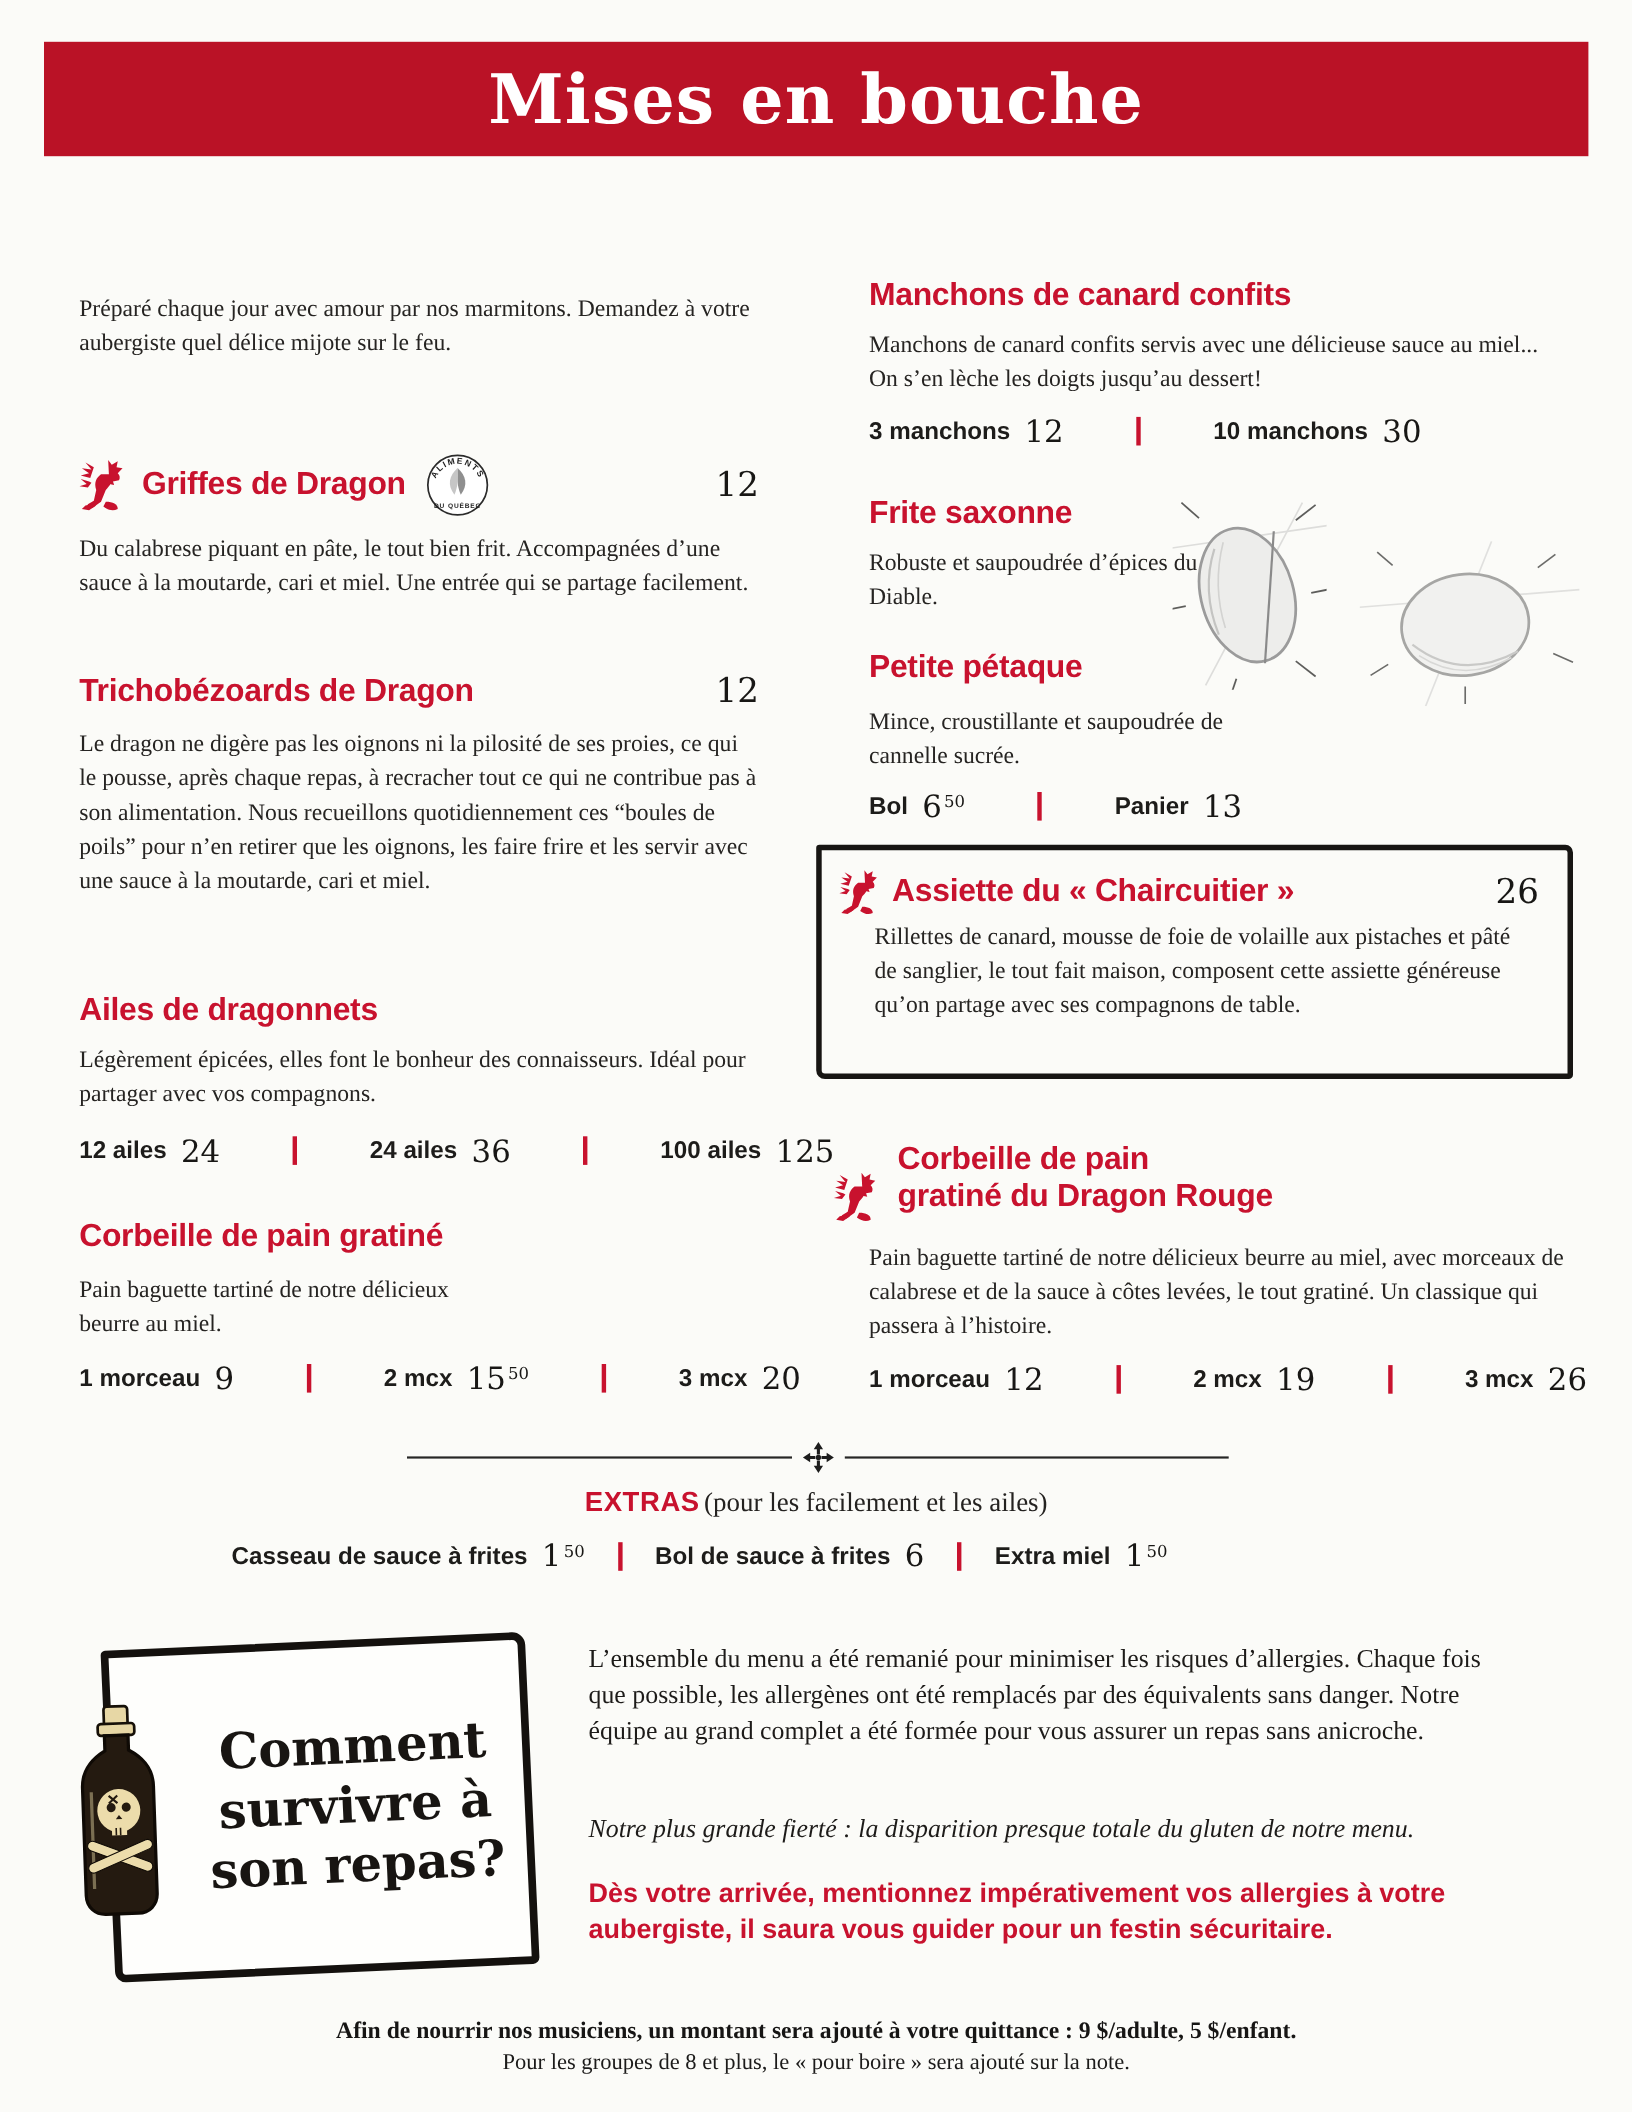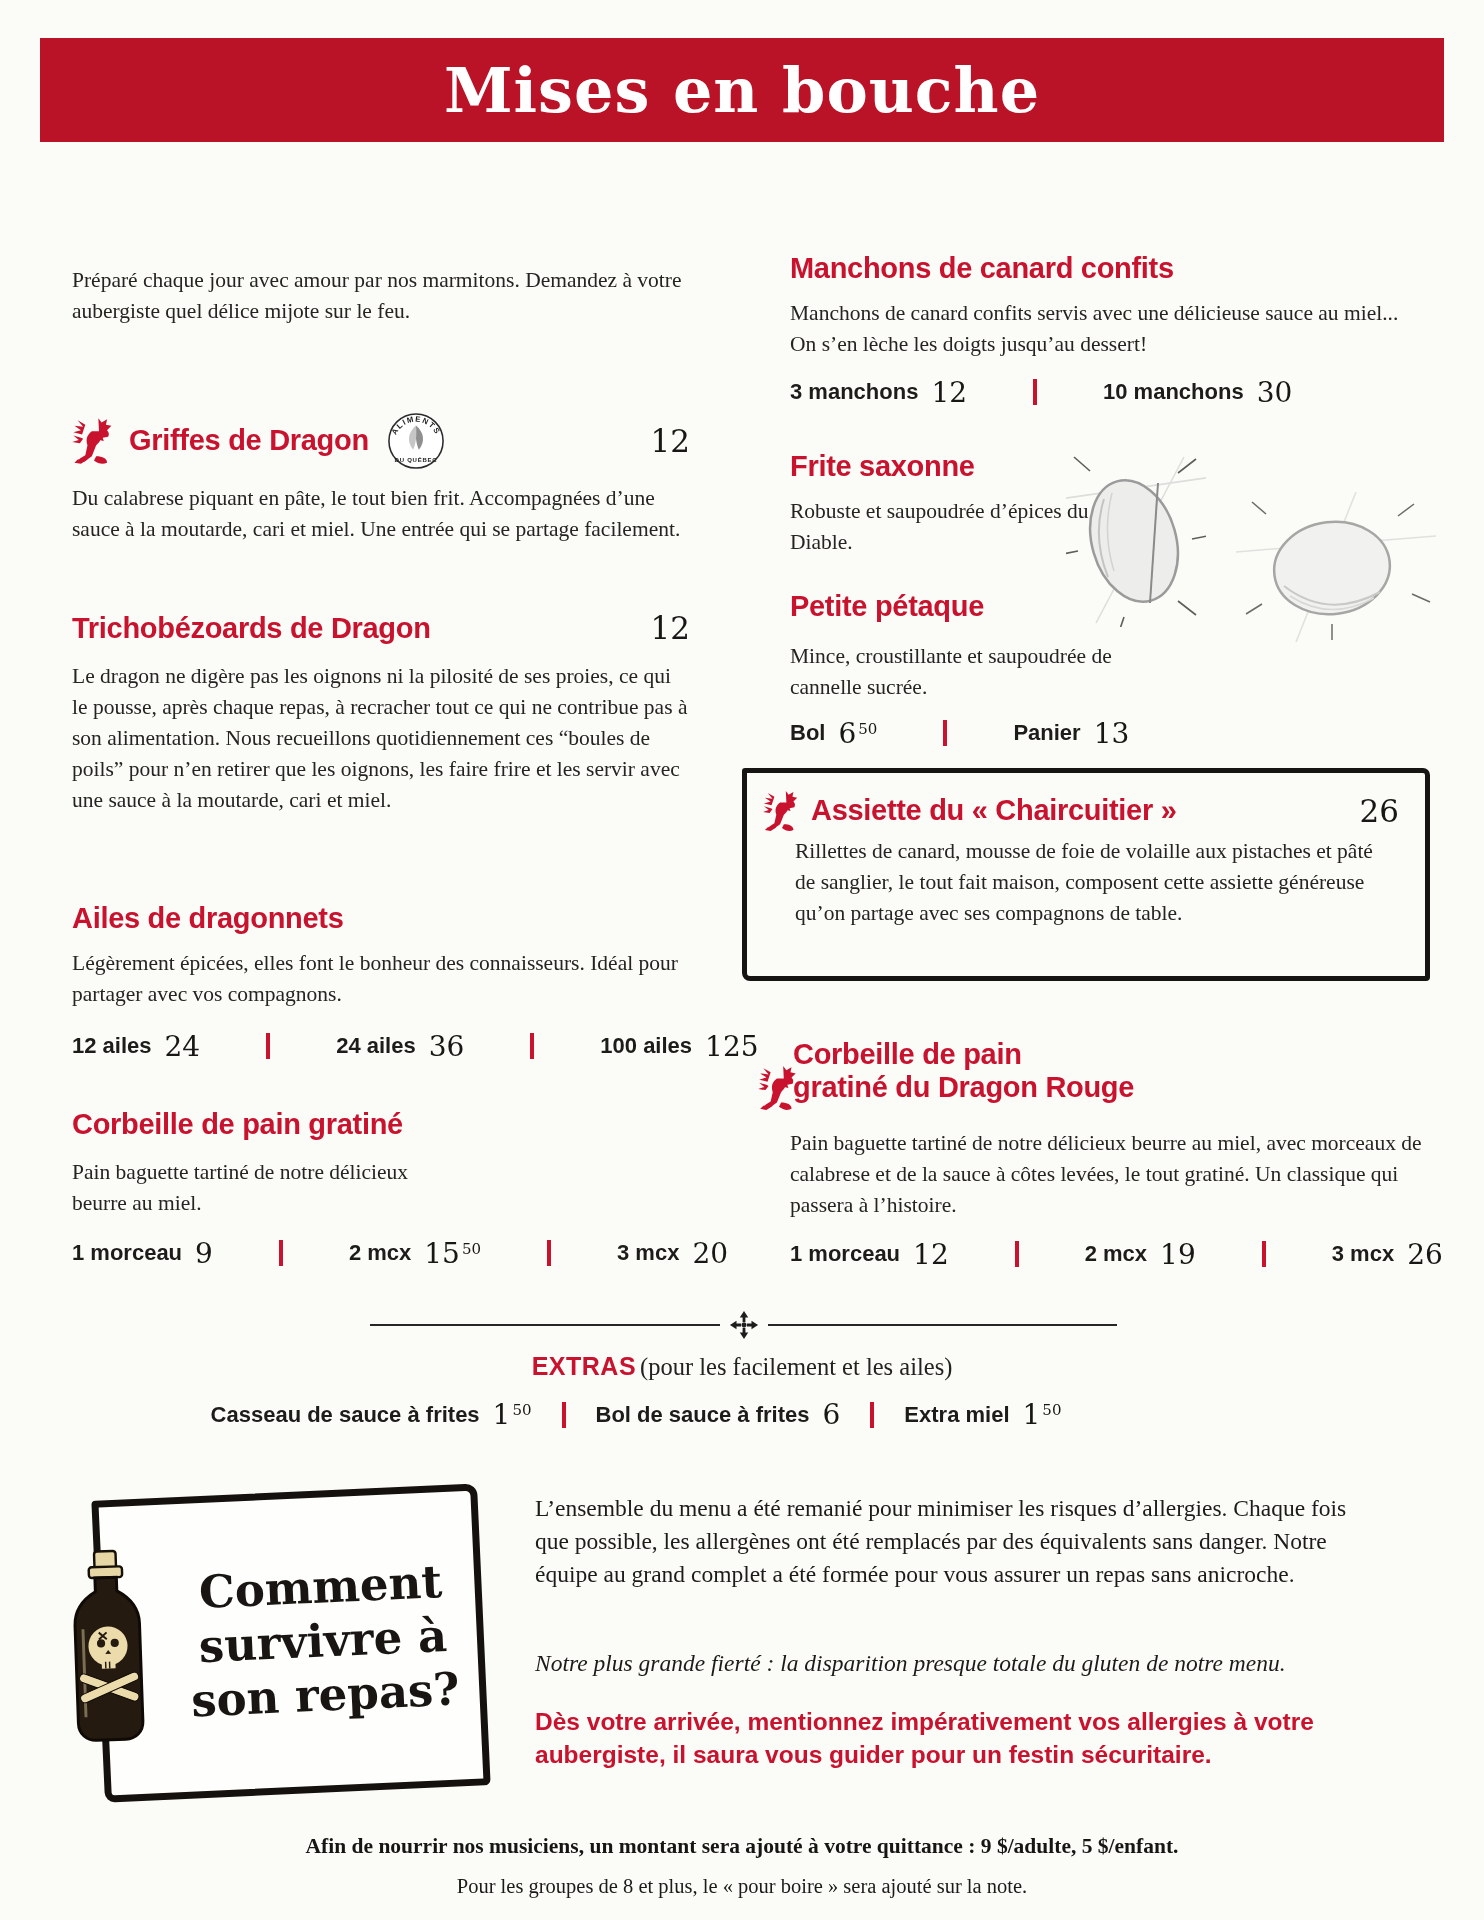--- a/index.html
+++ b/index.html
@@ -41,21 +41,21 @@
   .badge{width:58px;height:58px;margin-left:18px;flex:none;}
 
   
   .feature-box{position:absolute;left:742px;top:768px;width:688px;min-height:213px;
                border:5px solid #171513;border-radius:3px 7px 4px 8px;
                padding:16px 26px 20px 16px;}
   .feature-box .desc{margin-left:32px;margin-top:3px;width:600px;}
 
   
   .dr-crest{position:absolute;left:-32px;top:26px;width:42px;height:48px;color:var(--red);}
-  .dr-titles{margin-left:3px;}
+  .dr-titles{margin-left:26px;}
 
   .narrow330{width:330px;}
   .narrow345{width:345px;}
   .narrow380{width:380px;}
 
   
   .sketch{position:absolute;}
 
   
   .divider{position:absolute;left:370px;top:1310px;width:747px;display:flex;align-items:center;}
@@ -82,21 +82,21 @@
               font-size:23.5px;line-height:1.40;color:#1d1b19;}
   .allergy-p2{position:absolute;left:535px;top:1650px;width:850px;font-style:italic;
               font-size:23.5px;color:#1d1b19;}
   .allergy-p3{position:absolute;left:535px;top:1706px;width:790px;
               font-family:"Liberation Sans",sans-serif;font-weight:700;font-size:24.5px;
               line-height:1.33;color:var(--red);}
 
   
   .footer{position:absolute;left:0;top:1834px;width:1484px;text-align:center;}
   .footer-line1{font-weight:700;font-size:21.5px;color:#161514;}
-  .footer-line2{font-size:20.5px;margin-top:16px;color:#1c1b1a;}
+  .footer-line2{font-size:20.5px;margin-top:5px;color:#1c1b1a;}
 </style>
 </head>
 <body>
 
 <svg width="0" height="0" style="position:absolute" aria-hidden="true">
   <defs>
     <g id="crest-shape" fill="currentColor">
       <path d="M24 2 l3 4 5 -3 -1 5 5 1 -4 4 c2 2 2 4 1 6 l-5 1 1 3 -4 -1 z"></path>
       <path d="M12 8 l-7 -4 5 6 -8 -1 6 4 -7 2 8 2 z"></path>
       <path d="M8 20 l-7 -2 5 4 -6 2 7 1 3 -4 z"></path>

